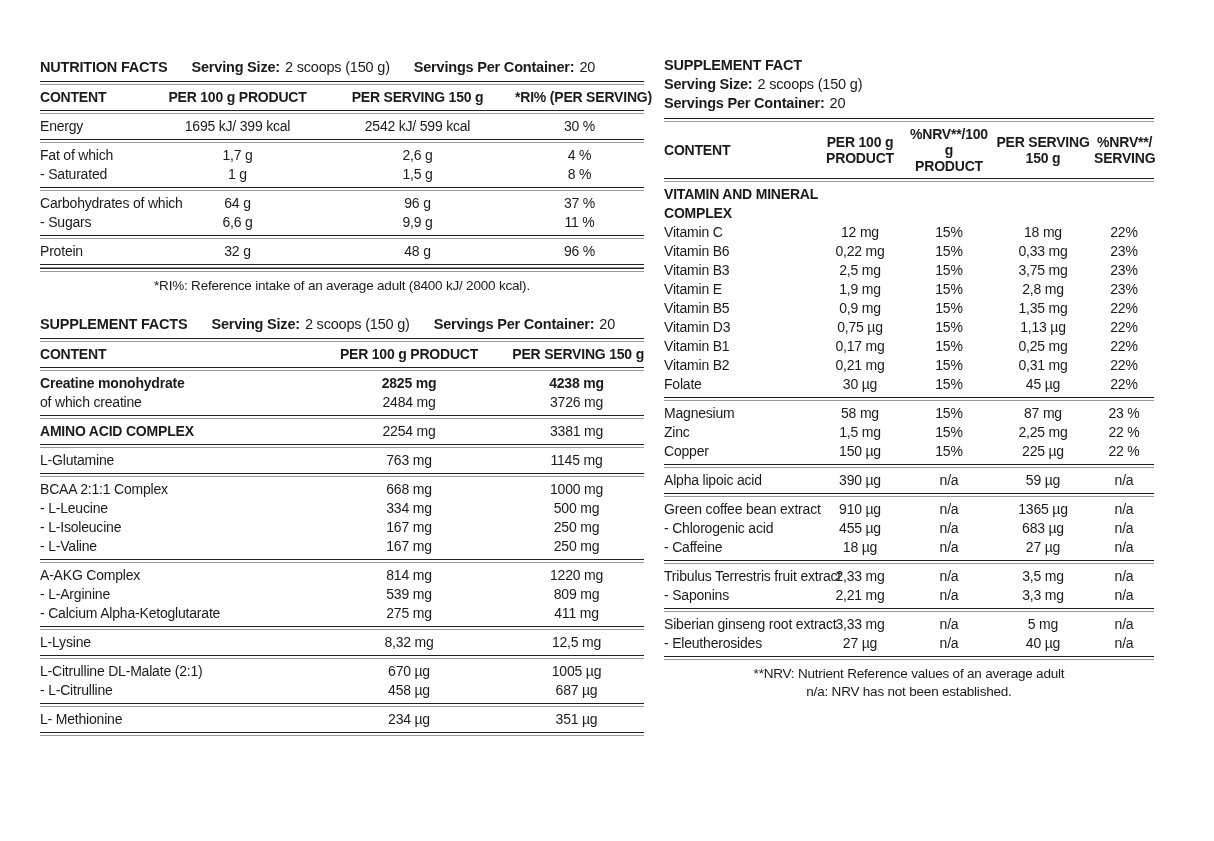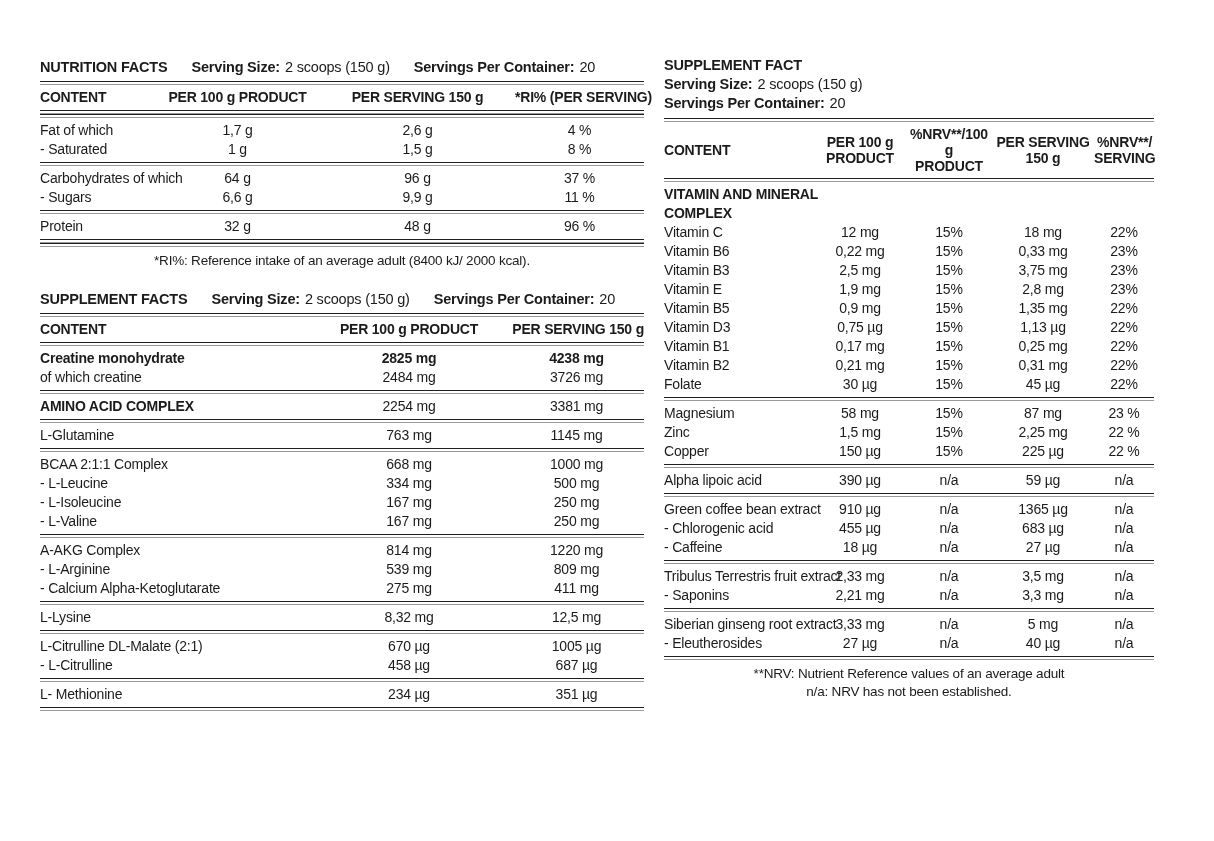--- a/index.html
+++ b/index.html
@@ -72,20 +72,28 @@
     </div>
     <div class="rule head"></div>
     <div class="row hdr">
       <div class="cell c0">CONTENT</div>
       <div class="cell c1">PER 100 g PRODUCT</div>
       <div class="cell c2">PER SERVING 150 g</div>
       <div class="cell c3">*RI% (PER SERVING)</div>
     </div>
     <div class="rule"></div>
     <div>
+        <div class="group">
+          <div class="row">
+            <div class="cell c0">Energy</div>
+            <div class="cell c1">1695 kJ/ 399 kcal</div>
+            <div class="cell c2">2542 kJ/ 599 kcal</div>
+            <div class="cell c3">30 %</div>
+          </div>
+        </div>
         <div class="rule"></div>
         <div class="group">
           <div class="row">
             <div class="cell c0">Fat of which</div>
             <div class="cell c1">1,7 g</div>
             <div class="cell c2">2,6 g</div>
             <div class="cell c3">4 %</div>
           </div>
           <div class="row">
             <div class="cell c0">- Saturated</div>

